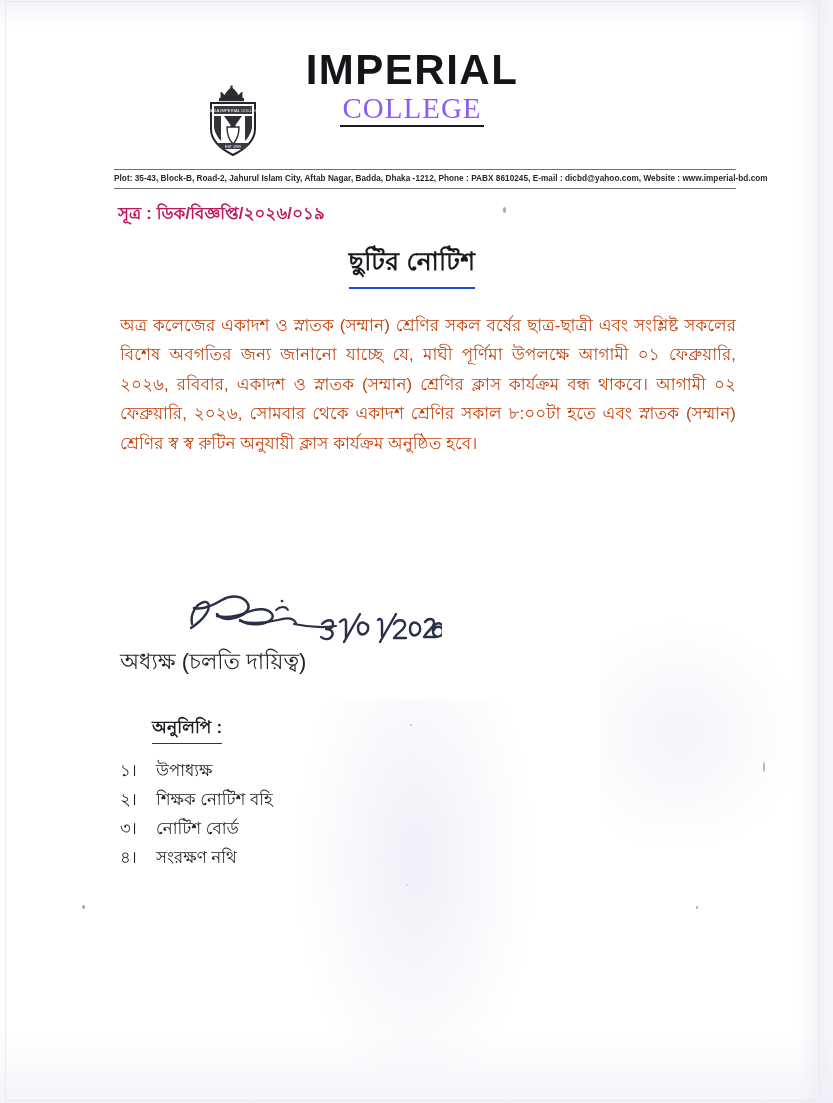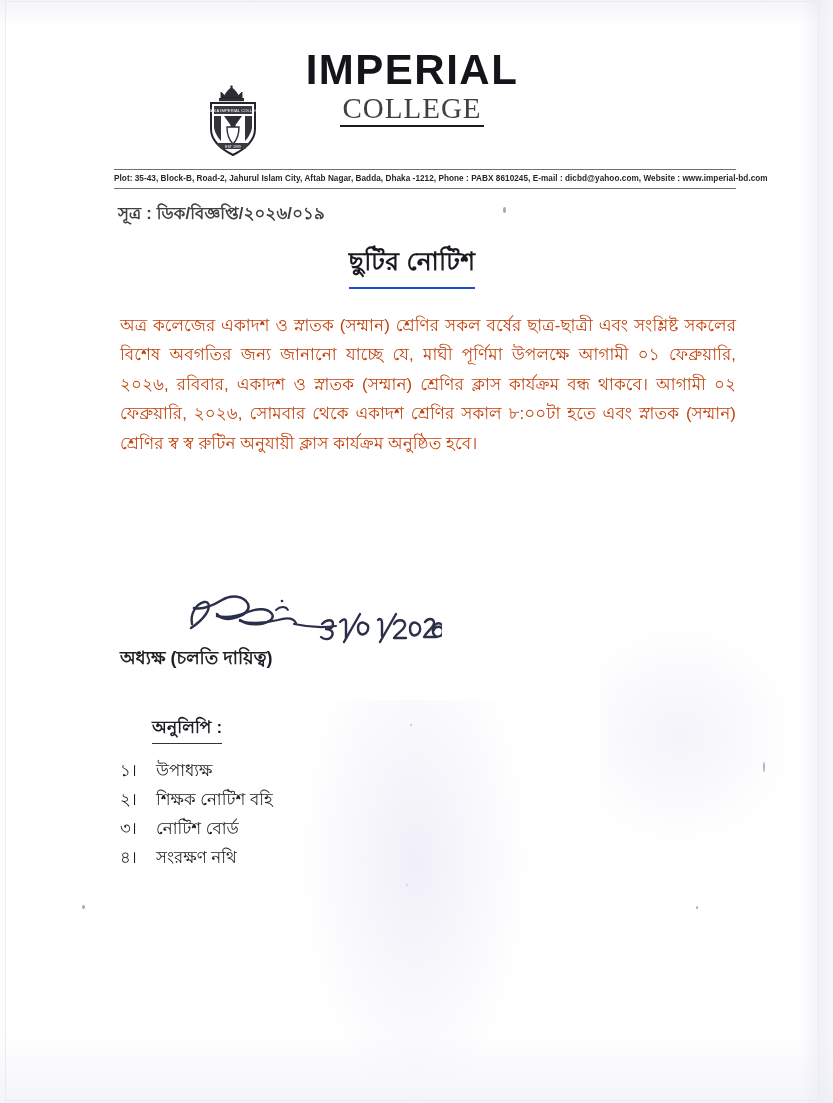--- a/index.html
+++ b/index.html
@@ -127,21 +127,21 @@
     display: inline-block;
     margin-top: 1px;
     border-bottom: 2px solid #1b1b20;
     padding: 0 2px 2px 2px;
   }
   .nm-college {
     font-family: "Liberation Serif", serif;
     font-size: 29px;
     font-weight: 400;
     letter-spacing: 1px;
-    color: #404040;
+    color: #8b5cf6;
     font-variant: small-caps;
     line-height: 1.05;
   }
 
   .rule-top {
     position: absolute;
     left: 108px;
     top: 167px;
     width: 622px;
     height: 1px;
@@ -181,21 +181,21 @@
     justify-content: space-between;
     align-items: baseline;
   }
   .bn {
     font-family: "Liberation Sans", sans-serif;
     color: #1c1c22;
   }
   .ref-text, .date-text {
     font-size: 16.5px;
     font-weight: 600;
-    color: #404040;
+    color: #be185d;
     letter-spacing: 0.2px;
   }
 
   
   .notice-title {
     position: absolute;
     left: 0;
     top: 240px;
     width: 812px;
     text-align: center;
@@ -239,22 +239,22 @@
     position: absolute;
     left: 62px;
     top: 0px;
     width: 260px;
     height: 58px;
   }
   .sig-title {
     position: absolute;
     left: 0;
     top: 56px;
-    font-size: 18px;
-    font-weight: 700;
+    font-size: 22px;
+    font-weight: 400;
     color: #1f1f26;
     white-space: nowrap;
   }
 
   
   .copy-area {
     position: absolute;
     left: 114px;
     top: 712px;
     width: 400px;

